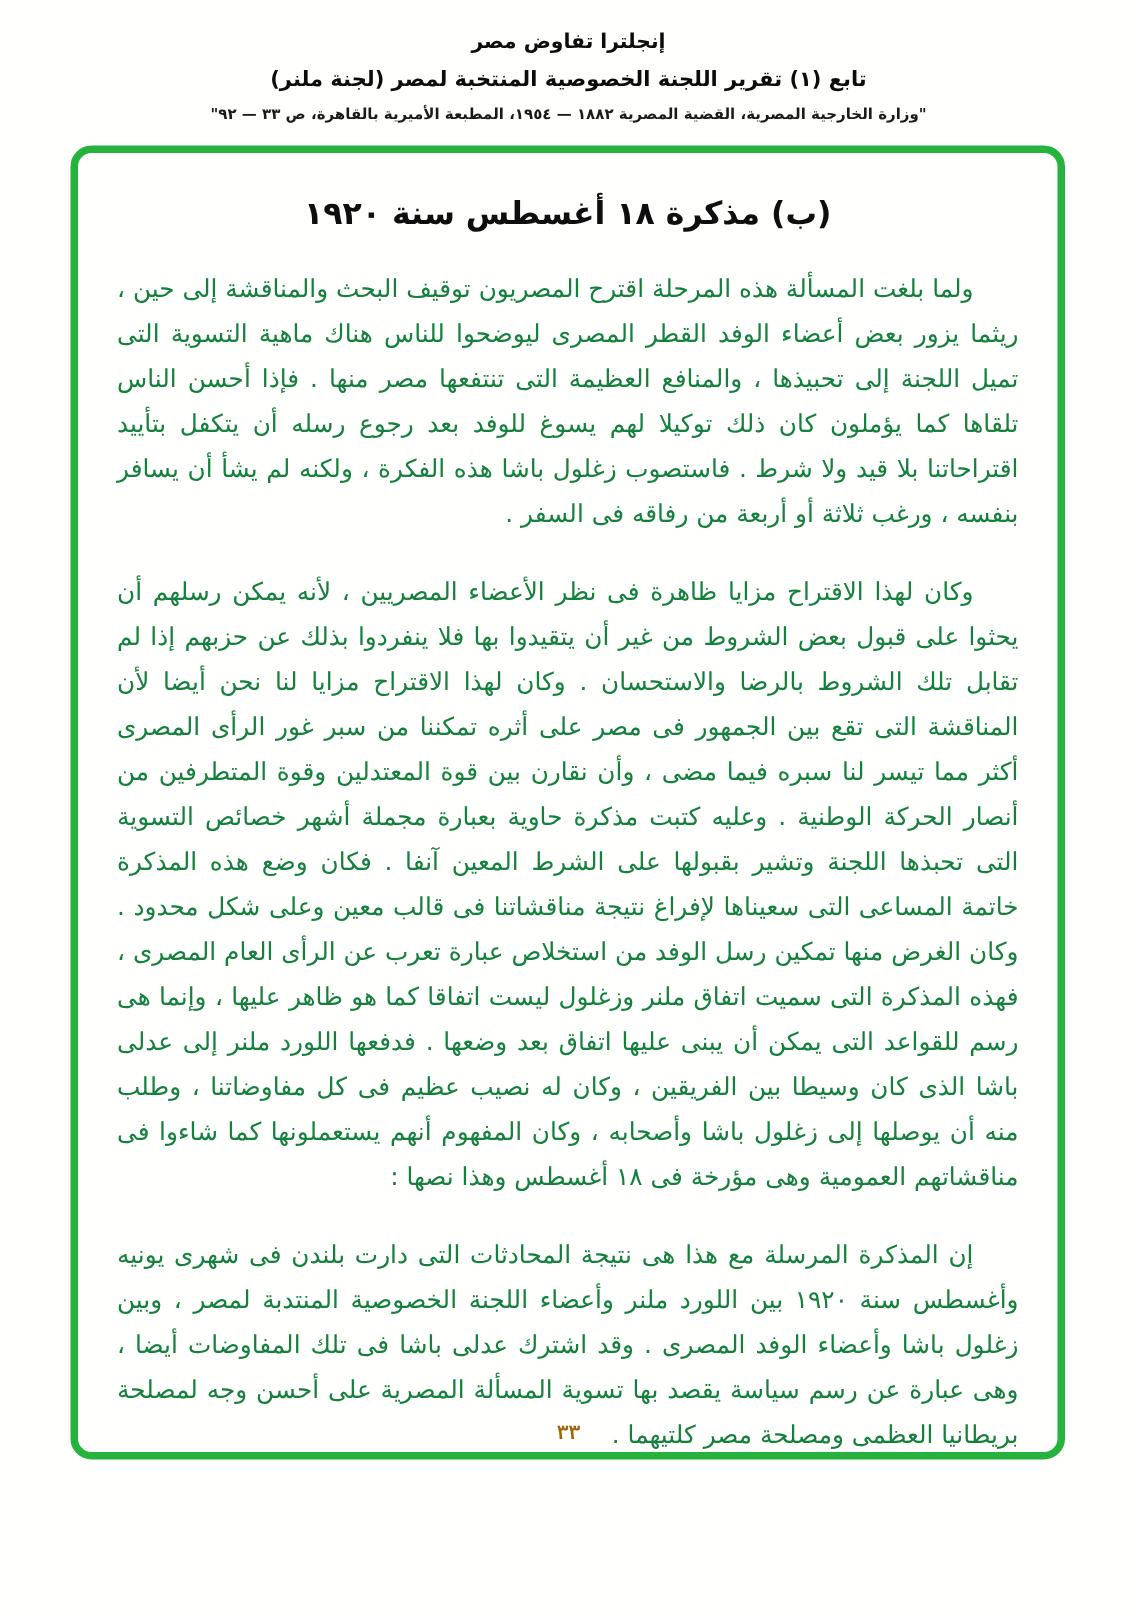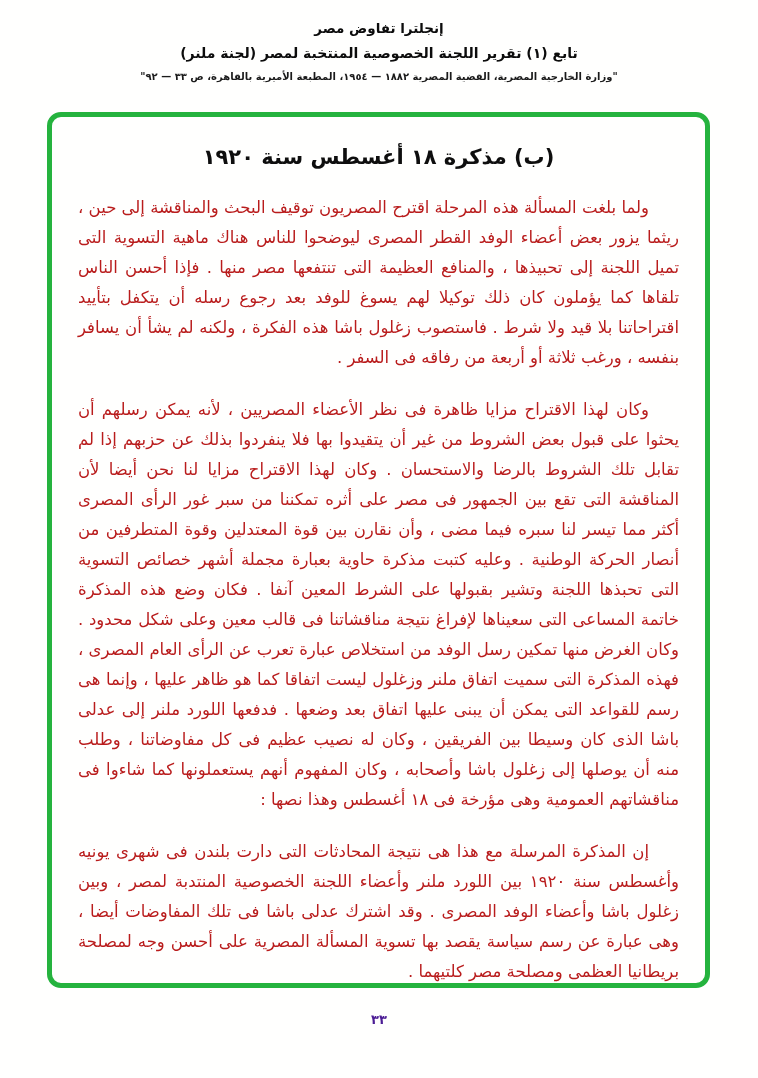--- a/index.html
+++ b/index.html
@@ -37,21 +37,21 @@
     margin-bottom: 10px;
   }
   .doc-header .h3 {
     font-size: 10px;
     font-weight: bold;
     color: #1a1a1a;
   }
   .frame {
     position: absolute;
     left: 47px;
-    top: 112px;
+    top: 97px;
     width: 663px;
     height: 876px;
     box-sizing: border-box;
     border: 5px solid #25b33e; 
     border-radius: 14px;
     background: #fffffe;
     padding: 24px 26px 12px 26px;
     overflow: hidden;
   }
   .doc-title {
@@ -60,35 +60,36 @@
     direction: rtl;
     font-size: 21px;
     font-weight: bold;
     color: #0e0e0e;
   }
   .bodytext {
     direction: rtl;
     text-align: justify;
     font-size: 16.5px;
     line-height: 30px;
-    color: #b91c1c;
+    color: #15803d;
   }
   .bodytext p {
     margin: 0 0 22px 0;
     text-indent: 30px; 
   }
   .pagenum {
     position: absolute;
-    top: 1012px;
+    top: 948px;
     left: 0;
     width: 100%;
     text-align: center;
     font-size: 13px;
     font-weight: bold;
-    color: #4c1d95;
+    color: #a16207;
+    font-family: Liberation Mono, monospace;
   }
 </style>
 </head>
 <body>
 
 <div class="page">
 
   <header class="doc-header">
     <div class="h1">إنجلترا تفاوض مصر</div>
     <div class="h2">تابع (١) تقرير اللجنة الخصوصية المنتخبة لمصر (لجنة ملنر)</div>

